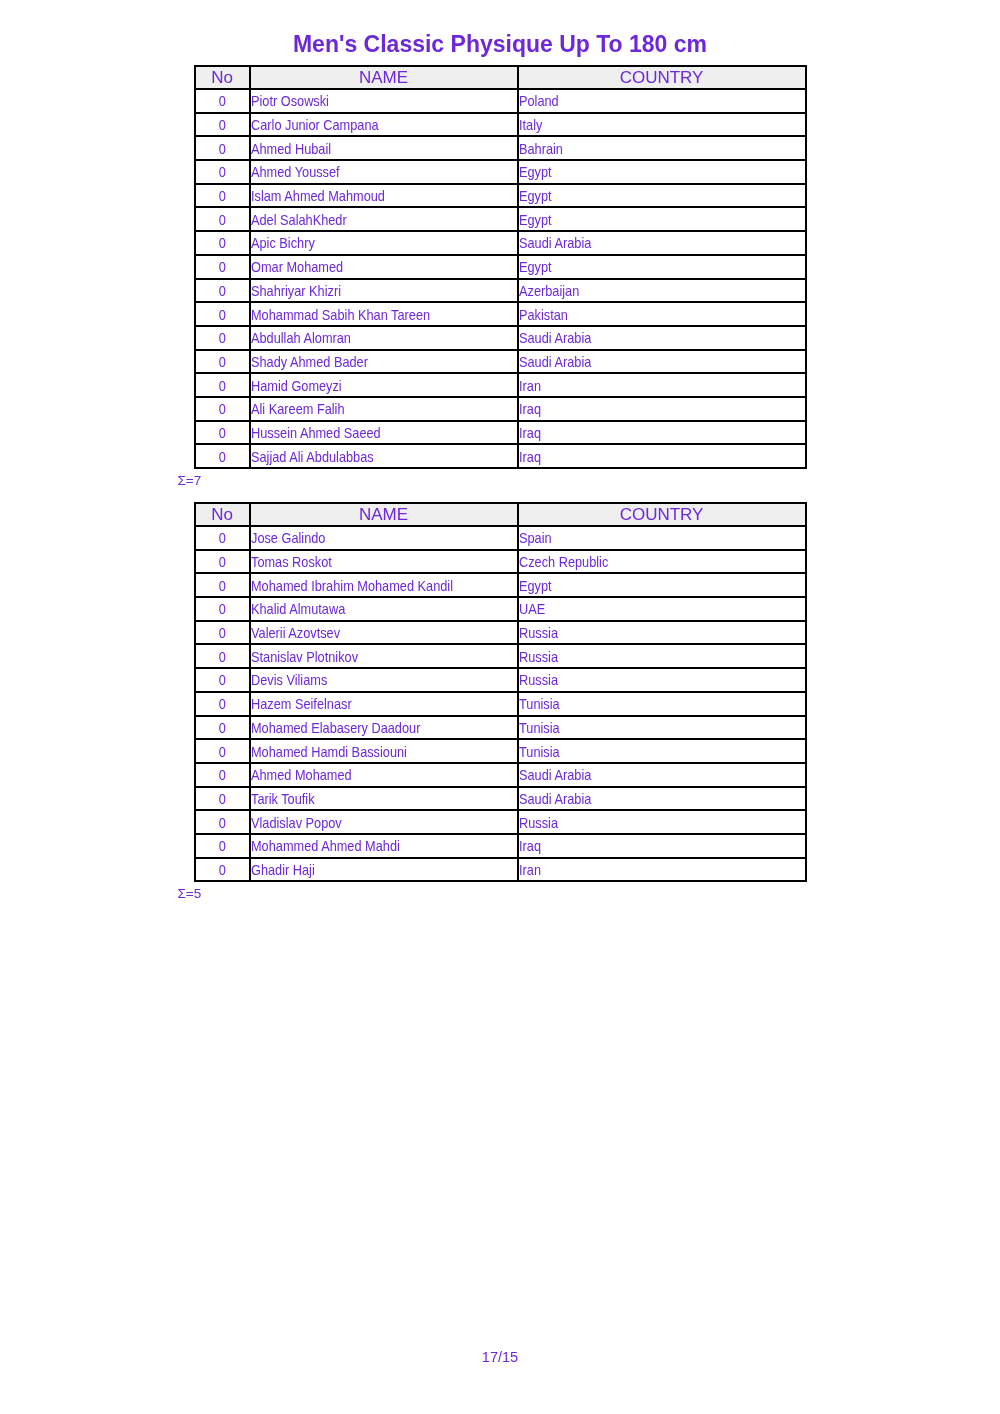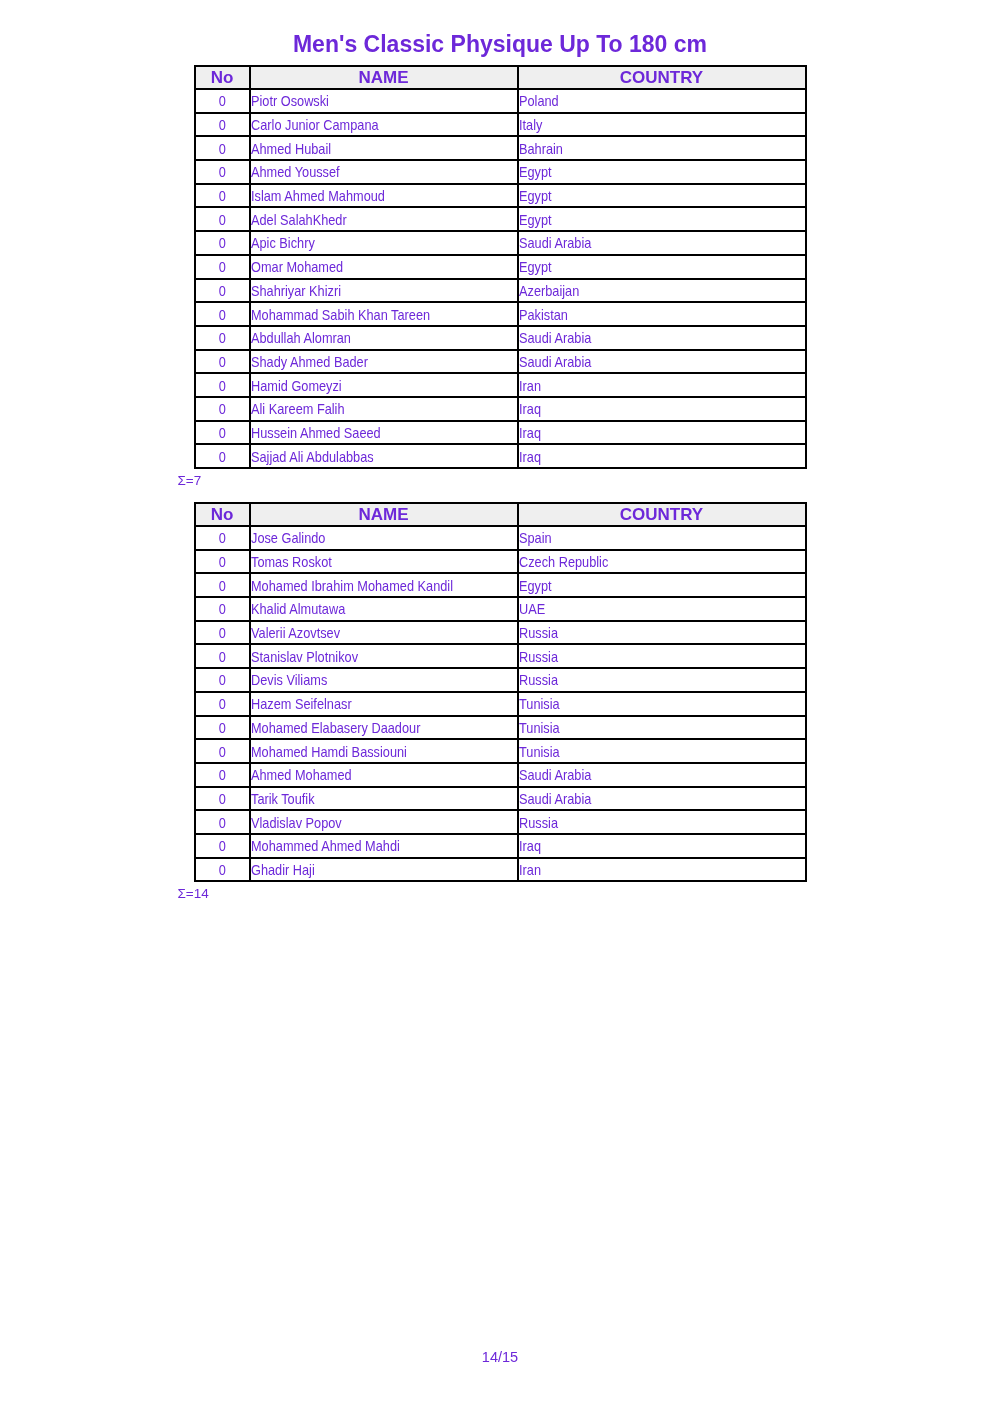--- a/index.html
+++ b/index.html
@@ -42,21 +42,21 @@
 
   table.roster th, table.roster td {
     border: 2px solid #000000;
     padding: 0;
     overflow: hidden;
     white-space: nowrap;
   }
   table.roster th {
     background: #efefef;
     font-size: 17px;
-    font-weight: bold;
+    font-weight: normal;
     height: 21px;
     vertical-align: middle;
   }
   table.roster td {
     height: 21.7px;
     font-size: 15px;
     vertical-align: middle;
     background: #ffffff;
   }
   td.col-no { text-align: center; }
@@ -284,19 +284,19 @@
             <td class="col-country"><span class="condensed">Iraq</span></td>
           </tr>
           <tr>
             <td class="col-no"><span class="condensed">0</span></td>
             <td class="col-name"><span class="condensed">Ghadir Haji</span></td>
             <td class="col-country"><span class="condensed">Iran</span></td>
           </tr>
         </tbody>
     </table>
     <div class="sigma-wrap">
-      <span class="sigma">Σ=14</span>
+      <span class="sigma">Σ=5</span>
     </div>
   </section>
 
-  <div class="page-footer">14/15</div>
+  <div class="page-footer">17/15</div>
 
 </div>
 
 </body></html>

